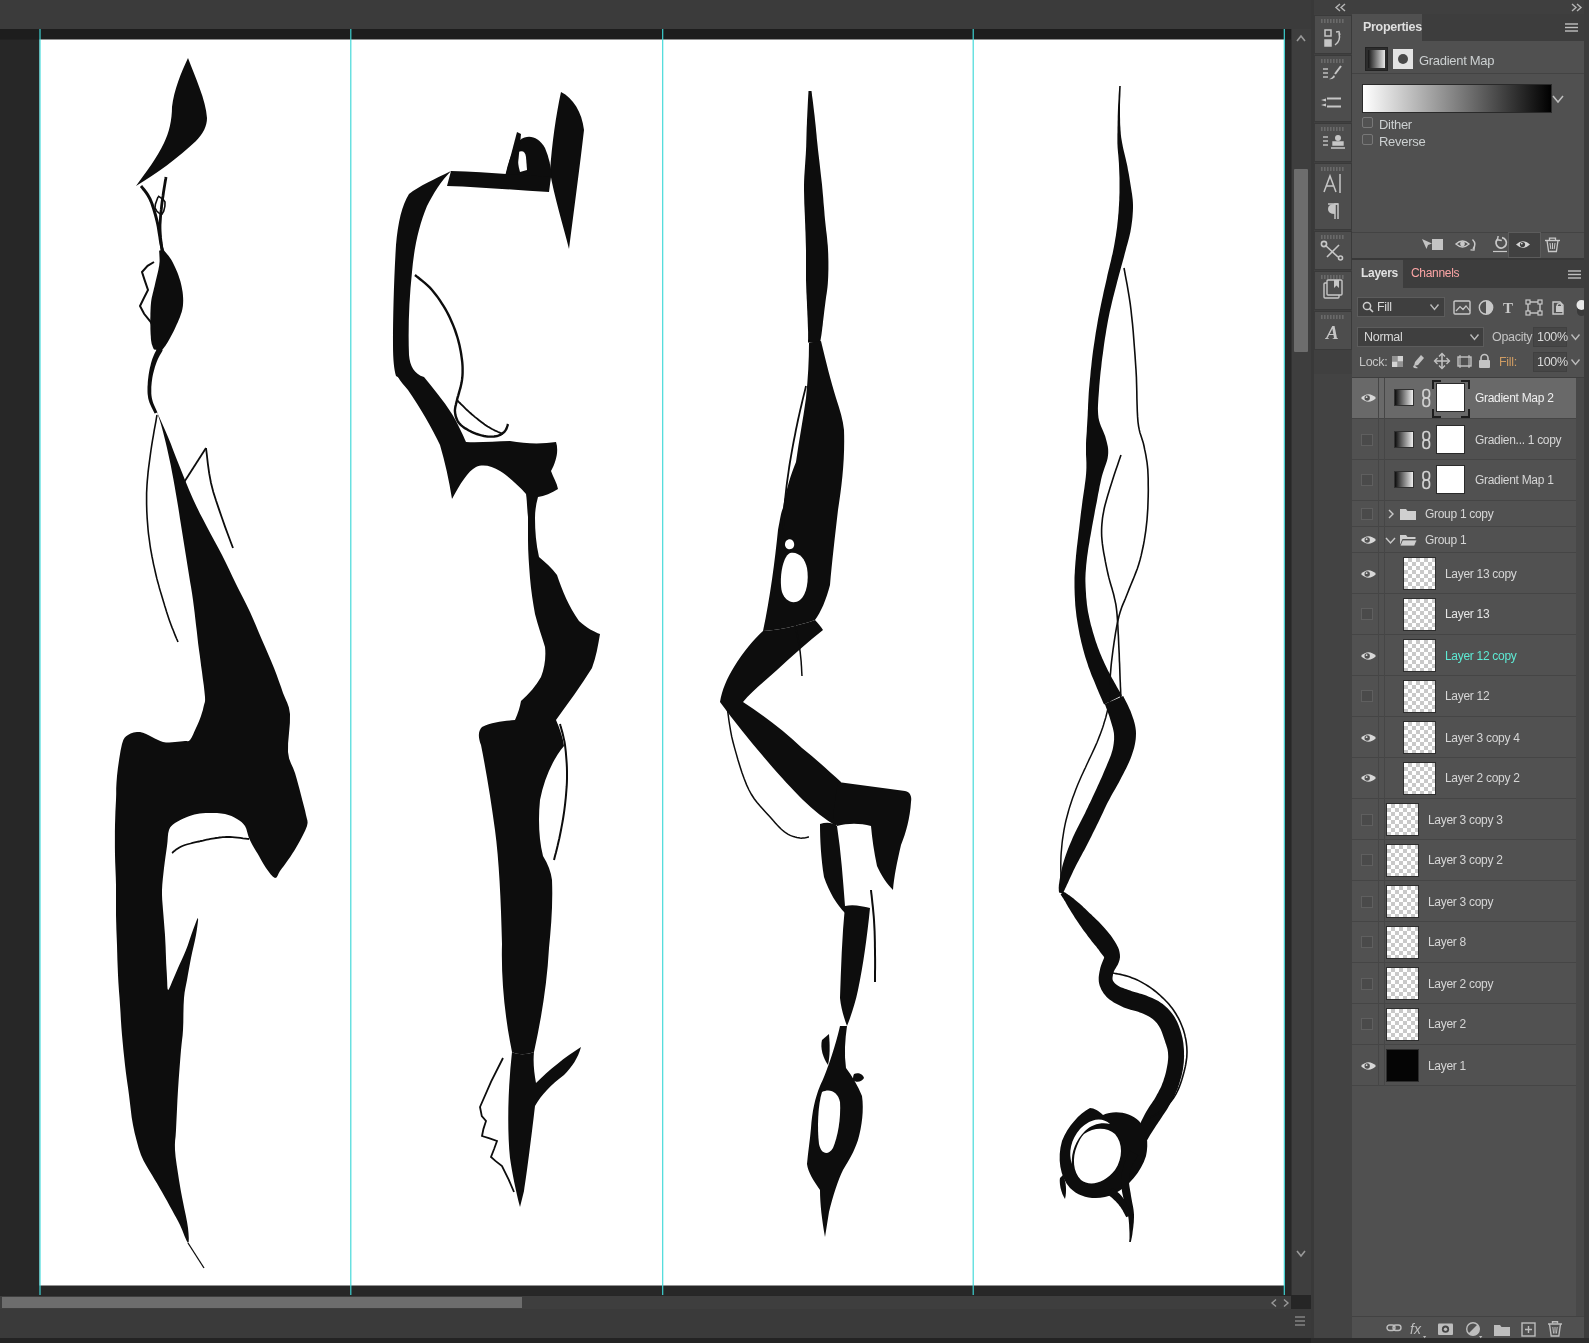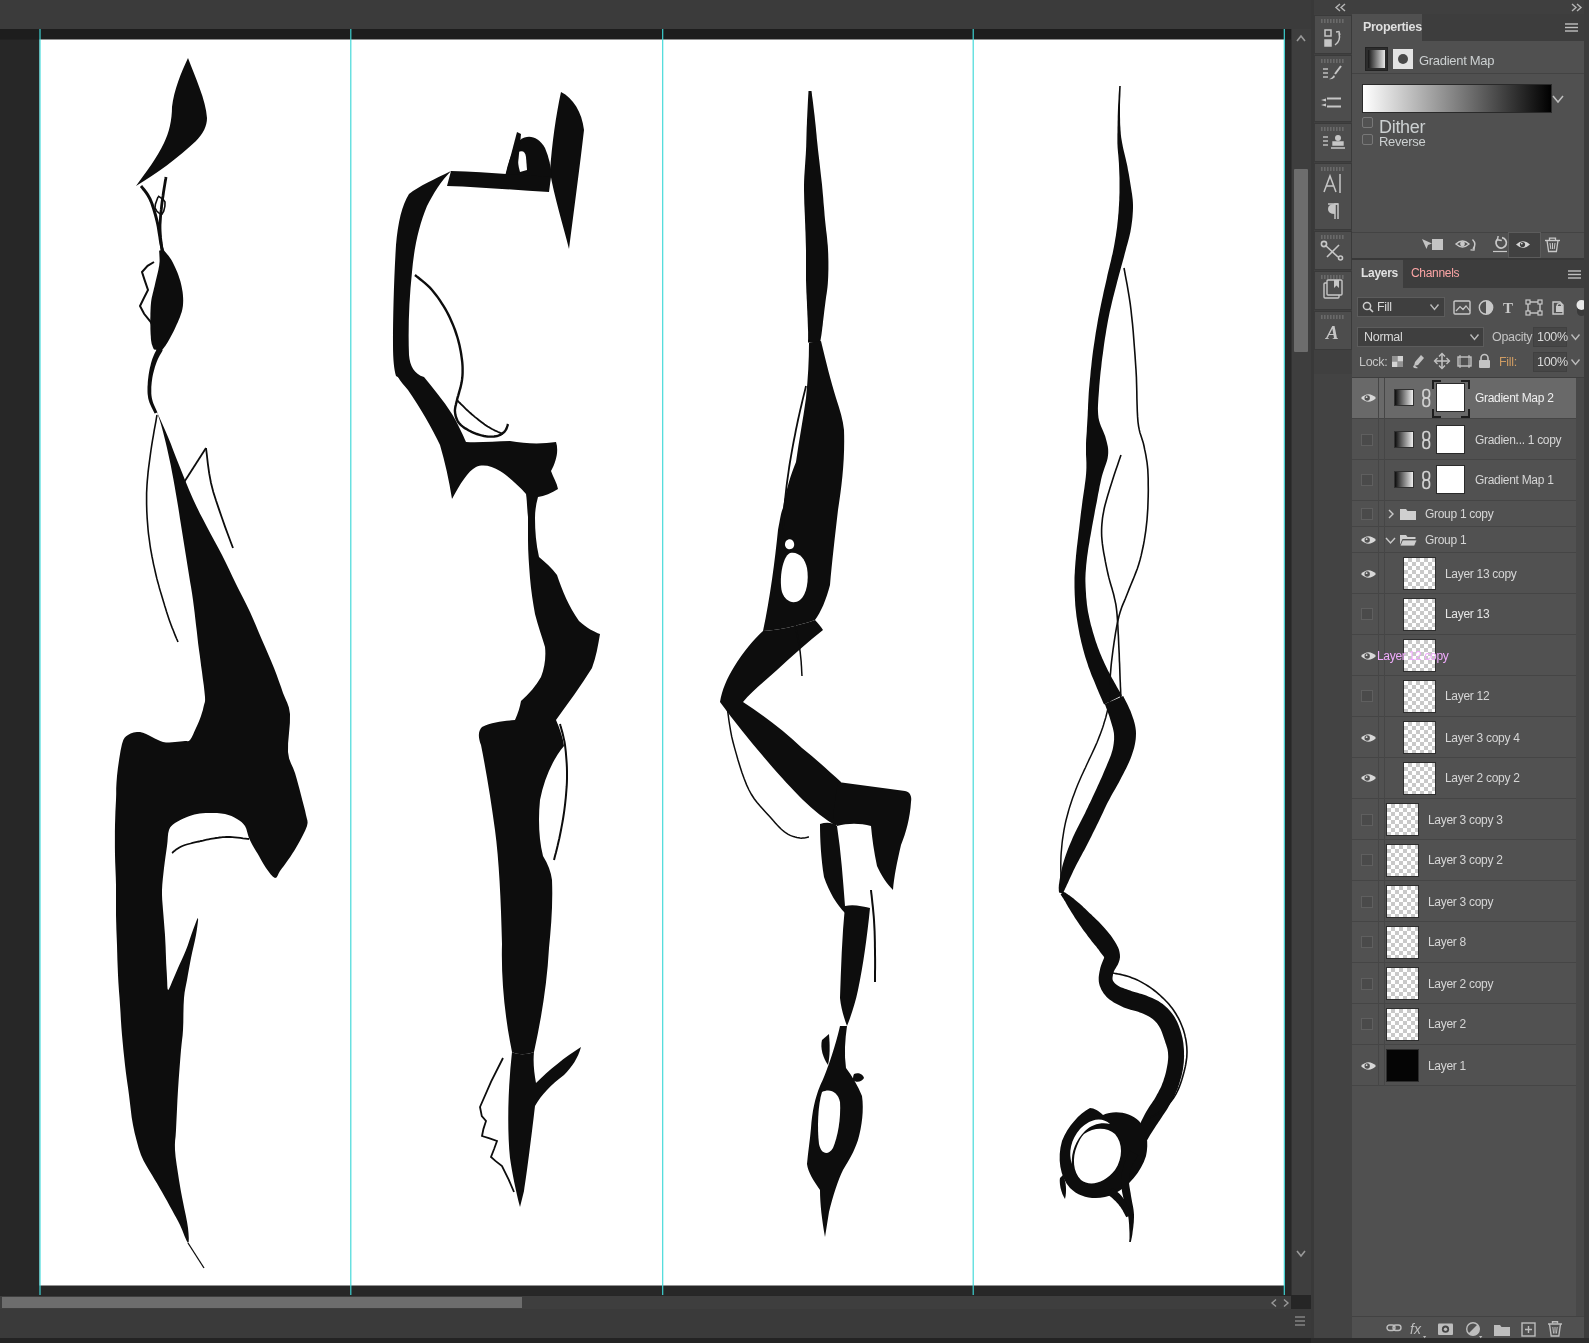--- a/index.html
+++ b/index.html
@@ -274,21 +274,21 @@
 <div class="abs" style="left:1398px;top:54px;width:10px;height:10px;border-radius:50%;background:#4a4a4a"></div>
 <div class="txt" style="left:1419px;top:54px;font-size:13px">Gradient Map</div>
 <div class="abs" style="left:1352px;top:73px;width:237px;height:1px;background:#434343"></div>
 
 <div class="abs" style="left:1362px;top:84px;width:190px;height:29px;background:linear-gradient(90deg,#ffffff,#000000);border:1px solid #2a2a2a"></div>
 <svg class="abs" style="left:1551px;top:94px" width="14" height="10">
     <path d="M 2,2 L 7,8 L 12,2" fill="none" stroke="#c0c0c0" stroke-width="1.5"></path>
   </svg>
 
 <div class="abs" style="left:1362px;top:117px;width:11px;height:11px;border:1px solid #787878;border-radius:2px;background:#525252"></div>
-<div class="txt" style="left:1379px;top:118px;font-size:18px">Dither</div>
+<div class="txt" style="left:1379px;top:118px;font-size:13px">Dither</div>
 <div class="abs" style="left:1362px;top:134px;width:11px;height:11px;border:1px solid #787878;border-radius:2px;background:#525252"></div>
 <div class="txt" style="left:1379px;top:135px;font-size:13px">Reverse</div>
 
 <div class="abs" style="left:1352px;top:232px;width:237px;height:1px;background:#434343"></div>
 <div class="abs" style="left:1508px;top:232px;width:33px;height:26px;background:#414141;border:1px solid #5c5c5c"></div>
 <svg class="abs" style="left:1420px;top:236px" width="150" height="20" viewBox="0 0 150 20">
 
  <g fill="#c3c3c3">
   <rect x="12" y="3" width="11" height="11"></rect>
   <path d="M 2,3 l 4.5,10 l 1.5,-4 l 4,-1.5 z"></path>
@@ -521,21 +521,21 @@
 <div class="abs" style="left:1352px;top:635px;width:224px;height:41px;background:#515151"></div>
 <div class="abs" style="left:1352px;top:675px;width:224px;height:1px;background:#454545"></div>
 <div class="abs" style="left:1378px;top:635px;width:1px;height:41px;background:#464646"></div>
 <div class="abs" style="left:1384px;top:635px;width:1px;height:41px;background:#464646"></div>
 <svg class="abs" style="left:1360px;top:650px" width="17" height="12">
     <path d="M 1,6 Q 8.5,-1.5 16,6 Q 8.5,13.5 1,6 z" fill="#d8d8d8"></path>
     <circle cx="7.2" cy="6" r="2.7" fill="#515151"></circle>
     <circle cx="6.6" cy="5.2" r="0.9" fill="#d8d8d8"></circle>
   </svg>
 <div class="abs" style="left:1404px;top:640px;width:31px;height:31px;background:#ffffff;background-image:conic-gradient(#c9c9c9 25%,#ffffff 0 50%,#c9c9c9 0 75%,#ffffff 0);background-size:8px 8px;outline:1px solid #2e2e2e"></div>
-<div class="txt" style="left:1377px;top:650px;color:#f0abfc">Layer 12 copy</div>
+<div class="txt" style="left:1445px;top:650px;color:#5eead4">Layer 12 copy</div>
 <div class="abs" style="left:1352px;top:676px;width:224px;height:41px;background:#515151"></div>
 <div class="abs" style="left:1352px;top:716px;width:224px;height:1px;background:#454545"></div>
 <div class="abs" style="left:1378px;top:676px;width:1px;height:41px;background:#464646"></div>
 <div class="abs" style="left:1384px;top:676px;width:1px;height:41px;background:#464646"></div>
 <div class="abs" style="left:1361px;top:690px;width:12px;height:12px;border:1px solid #5f5f5f;background:#4a4a4a"></div>
 <div class="abs" style="left:1404px;top:681px;width:31px;height:31px;background:#ffffff;background-image:conic-gradient(#c9c9c9 25%,#ffffff 0 50%,#c9c9c9 0 75%,#ffffff 0);background-size:8px 8px;outline:1px solid #2e2e2e"></div>
 <div class="txt" style="left:1445px;top:690px;color:#d6d6d6">Layer 12</div>
 <div class="abs" style="left:1352px;top:717px;width:224px;height:41px;background:#515151"></div>
 <div class="abs" style="left:1352px;top:757px;width:224px;height:1px;background:#454545"></div>
 <div class="abs" style="left:1378px;top:717px;width:1px;height:41px;background:#464646"></div>

